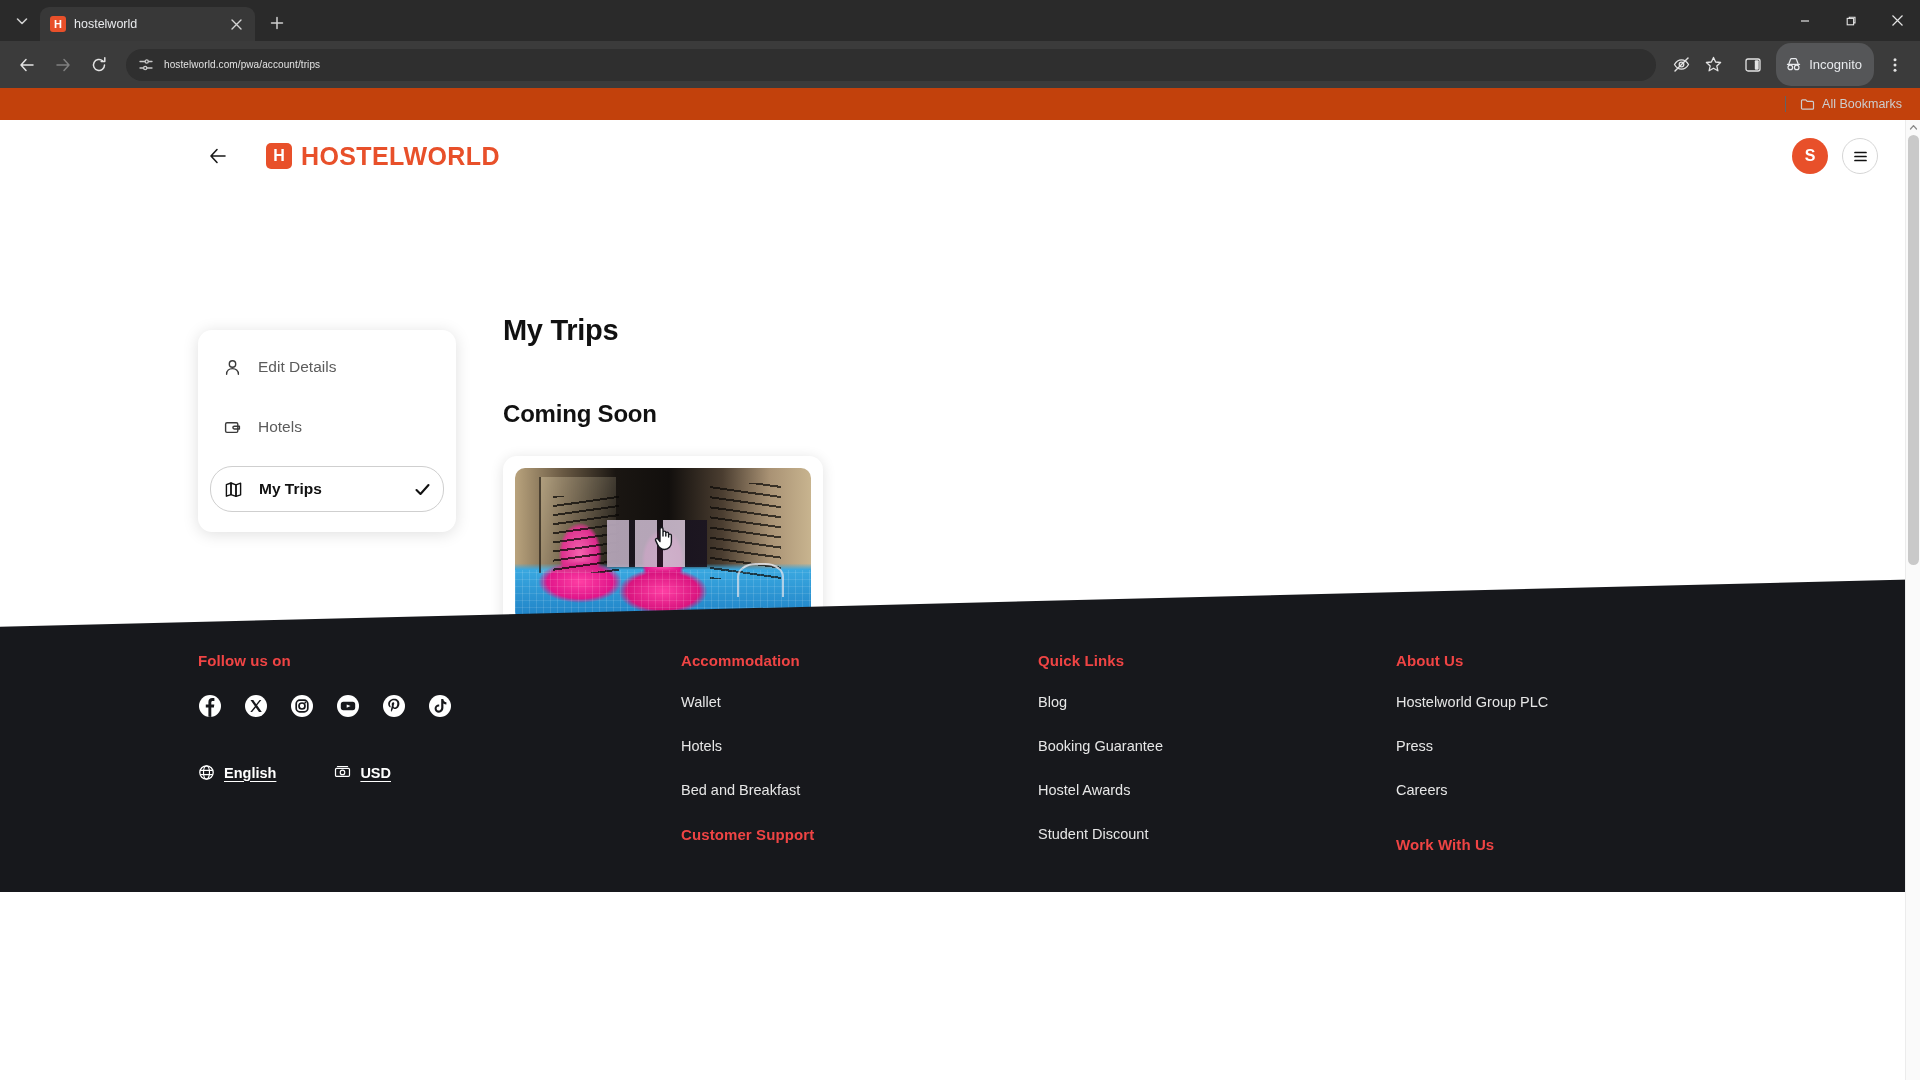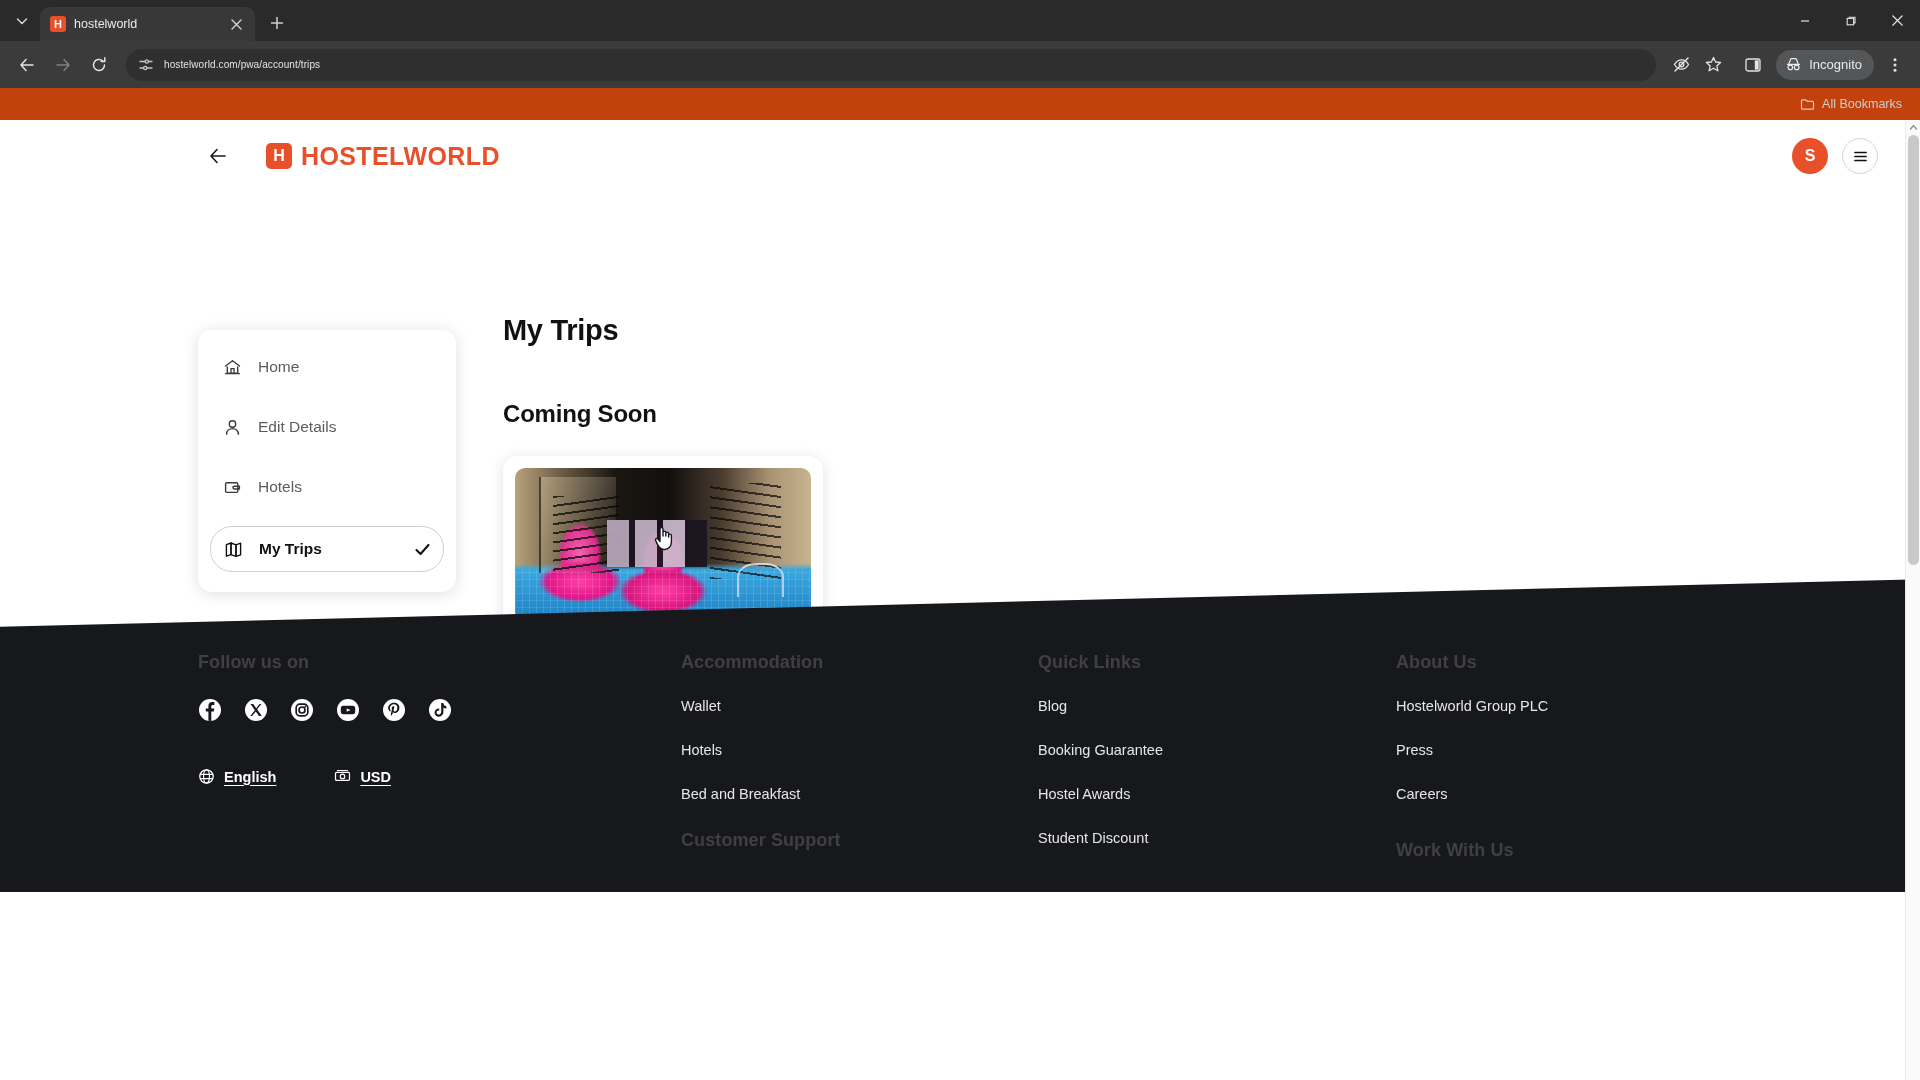--- a/index.html
+++ b/index.html
@@ -70,21 +70,21 @@
     border-radius: 16px; display: flex; align-items: center;
     padding: 0 12px; gap: 10px; margin: 0 8px;
   }
   .omnibox-url { color: #e3e3e3; font-size: 10px; letter-spacing: .1px; }
   .tb-icon {
     width: 30px; height: 30px; border-radius: 50%;
     display: flex; align-items: center; justify-content: center;
     flex: none;
   }
   .incognito-pill {
-    height: 30px; border-radius: 15px; background: #555658;
+    height: 43px; border-radius: 15px; background: #555658;
     display: flex; align-items: center; gap: 7px;
     padding: 0 12px 0 9px; margin-left: 6px; flex: none;
   }
   .incognito-pill span { color: #e8eaed; font-size: 13px; }
 
   .bookmarks-bar {
     height: 32px; background: #c2410c;
     display: flex; align-items: center; justify-content: flex-end;
     padding-right: 12px; gap: 8px;
   }
@@ -253,21 +253,21 @@
     background: #17181c;
     clip-path: polygon(0 22%, 100% 8%, 100% 100%, 0 100%);
   }
   .footer-inner {
     position: absolute; left: 0; top: 0; width: 100%; height: 100%;
     padding: 100px 0 0 0;
   }
   .footer-cols { position: relative; height: 100%; }
   .f-col { position: absolute; top: 0; }
   .f-head {
-    color: #404040; font-size: 18px; font-weight: 700; margin-bottom: 25px;
+    color: #ef4444; font-size: 15px; font-weight: 700; margin-bottom: 25px;
     letter-spacing: .1px;
   }
   .f-link {
     display: block; color: #e6e6e6; font-size: 14.5px;
     margin-bottom: 28px; text-decoration: none;
   }
   .socials { display: flex; gap: 22px; margin-bottom: 46px; }
   .soc { width: 24px; height: 24px; display: flex; align-items: center; justify-content: center; }
   .pref-row { display: flex; gap: 58px; }
   .pref {
@@ -436,31 +436,20 @@
           <svg width="17" height="17" viewBox="0 0 17 17">
               <path d="M3 4.5 H14 M3 8.5 H14 M3 12.5 H14" stroke="#111" stroke-width="1.7" stroke-linecap="round"></path>
             </svg>
         </div>
       </div>
     </div>
 
     <div class="page-body">
 
       <div class="side-nav">
-        <div class="nav-item">
-          <span class="nv-icon">
-            <svg width="19" height="19" viewBox="0 0 19 19">
-                <path d="M2.5 8 L9.5 2.8 L16.5 8" stroke="#3a3a3a" stroke-width="1.4" fill="none" stroke-linecap="round" stroke-linejoin="round"></path>
-                <path d="M4.3 8.6 V15.2 H14.7 V8.6" stroke="#3a3a3a" stroke-width="1.4" fill="none" stroke-linejoin="round"></path>
-                <path d="M2.6 15.6 H16.4" stroke="#3a3a3a" stroke-width="1.4" stroke-linecap="round"></path>
-                <path d="M8 15.2 V10.6 H11 V15.2" stroke="#3a3a3a" stroke-width="1.3" fill="none"></path>
-              </svg>
-          </span>
-          <span class="nv-label">Home</span>
-        </div>
         <div class="nav-item">
           <span class="nv-icon">
             <svg width="19" height="19" viewBox="0 0 19 19">
                 <circle cx="9.5" cy="6" r="3.2" stroke="#3a3a3a" stroke-width="1.4" fill="none"></circle>
                 <path d="M3.6 16.2 C3.6 12.6 6.3 10.6 9.5 10.6 C12.7 10.6 15.4 12.6 15.4 16.2" stroke="#3a3a3a" stroke-width="1.4" fill="none" stroke-linecap="round"></path>
               </svg>
           </span>
           <span class="nv-label">Edit Details</span>
         </div>
         <div class="nav-item">

